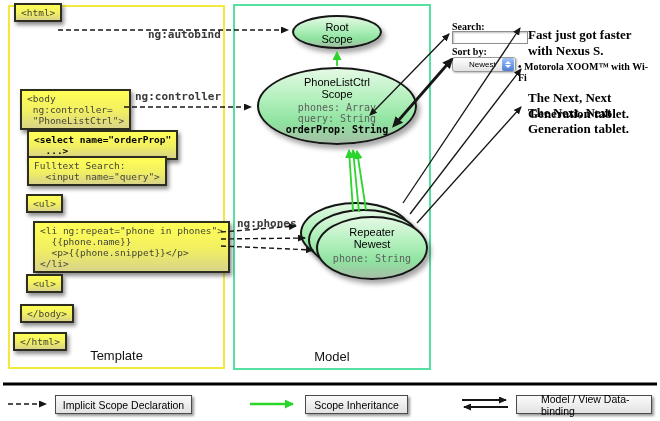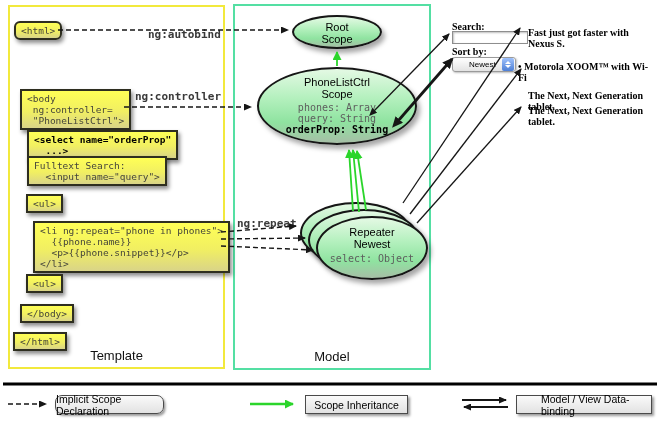--- a/index.html
+++ b/index.html
@@ -62,21 +62,21 @@
     width:12px; height:13px; margin-right:1px; border-radius:2px;
     background:linear-gradient(#9fc1fb,#4d7fd6);
     display:flex; flex-direction:column; align-items:center; justify-content:center; gap:1px;
   }
   #sort-select .stepper i { display:block; width:0; height:0; border-left:3px solid transparent; border-right:3px solid transparent; }
   #sort-select .stepper .up { border-bottom:3px solid #fff; }
   #sort-select .stepper .dn { border-top:3px solid #fff; }
   .phone-item { position:absolute; left:518px; width:132px; }
   .phone-name { font-size:10px; color:#000; }
   .phone-name::before { content:"•  "; font-size:10px; }
-  .phone-desc { font-size:10px; color:#000; margin-top:7px; padding-left:10px; }
+  .phone-desc { font-size:13px; color:#000; margin-top:7px; padding-left:10px; }
   
   .legend-box {
     position:absolute; top:395px; height:19px;
     border:1px solid #4a4a4a; background:linear-gradient(#fafafa,#e2e2e2);
     box-shadow:1.5px 2px 2.5px rgba(0,0,0,0.4);
     display:flex; align-items:center; justify-content:center;
     font-size:10.5px; color:#000;
   }
   svg.overlay { position:absolute; left:0; top:0; pointer-events:none; }
 </style>
@@ -85,60 +85,60 @@
 
 <div id="stage">
 
   <div class="col" id="col-template">
     <div class="col-label">Template</div>
   </div>
   <div class="col" id="col-model">
     <div class="col-label">Model</div>
   </div>
 
-  <div class="code-box" style="left:14px;top:21px;border-radius:6px;">&lt;html&gt;</div>
+  <div class="code-box" style="left:14px;top:3px;">&lt;html&gt;</div>
   <div class="code-box" style="left:20px;top:89px;">&lt;body
  ng:controller=
  "PhoneListCtrl"&gt;</div>
   <div class="code-box bold" style="left:27px;top:130px;">&lt;select name="orderProp"
   ...&gt;</div>
   <div class="code-box" style="left:27px;top:156px;">Fulltext Search:
   &lt;input name="query"&gt;</div>
   <div class="code-box" style="left:26px;top:194px;">&lt;ul&gt;</div>
   <div class="code-box" style="left:33px;top:221px;">&lt;li ng:repeat="phone in phones"&gt;
   {{phone.name}}
   &lt;p&gt;{{phone.snippet}}&lt;/p&gt;
 &lt;/li&gt;</div>
   <div class="code-box" style="left:26px;top:274px;">&lt;ul&gt;</div>
   <div class="code-box" style="left:20px;top:304px;">&lt;/body&gt;</div>
   <div class="code-box" style="left:13px;top:332px;">&lt;/html&gt;</div>
 
   <div class="ann" style="left:148px;top:12px;margin-top:16px;">ng:autobind</div>
   <div class="ann" style="left:135px;top:90px;">ng:controller</div>
-  <div class="ann" style="left:237px;top:217px;">ng:repeat</div>
+  <div class="ann" style="left:237px;top:217px;">ng:phones</div>
 
   <div class="ellipse" style="left:292px;top:15px;width:90px;height:34px;padding-top:4px;">
     <div class="scope-title">Root
 Scope</div>
   </div>
 
   <div class="ellipse" style="left:257px;top:67px;width:160px;height:78px;padding-top:7px;">
     <div class="scope-title">PhoneListCtrl
 Scope</div>
     <div class="scope-prop" style="margin-top:2px;">phones: Array</div>
     <div class="scope-prop">query: String</div>
     <div class="scope-prop bold">orderProp: String</div>
   </div>
 
   <div class="ellipse" style="left:300px;top:202px;width:112px;height:62px;"></div>
   <div class="ellipse" style="left:308px;top:209px;width:112px;height:62px;"></div>
   <div class="ellipse" style="left:316px;top:216px;width:112px;height:64px;padding-top:8px;">
     <div class="scope-title">Repeater
 Newest</div>
-    <div class="scope-prop" style="margin-top:3px;">select: Object</div>
+    <div class="scope-prop" style="margin-top:3px;">phone: String</div>
   </div>
 
   <div id="search-label" class="serif" style="left:452px;top:21px;">Search:</div>
   <input id="search-input" type="text" style="">
   <div id="sort-label" class="serif" style="left:452px;top:46px;">Sort by:</div>
   <div id="sort-select">
     <span class="val">Newest</span>
     <span class="stepper">
         <i class="up"></i>
         <i class="dn"></i>
@@ -149,21 +149,21 @@
     <div class="phone-desc">Fast just got faster with Nexus S.</div>
   </div>
   <div class="phone-item serif" style="top:61px;">
     <div class="phone-name">Motorola XOOM™ with Wi-Fi</div>
     <div class="phone-desc">The Next, Next Generation tablet.</div>
   </div>
   <div class="phone-item serif" style="top:98px;">
     <div class="phone-desc">The Next, Next Generation tablet.</div>
   </div>
 
-  <div class="legend-box" style="left:55px;width:109px;border-radius:7px;">
+  <div class="legend-box" style="left:55px;width:137px;">
     <span>Implicit Scope Declaration</span>
   </div>
   <div class="legend-box" style="left:305px;width:103px;">
     <span>Scope Inheritance</span>
   </div>
   <div class="legend-box" style="left:516px;width:136px;padding-left:24px;">
     <span>Model / View Data-binding</span>
   </div>
 
   <svg class="overlay" width="660" height="421" viewBox="0 0 660 421">

